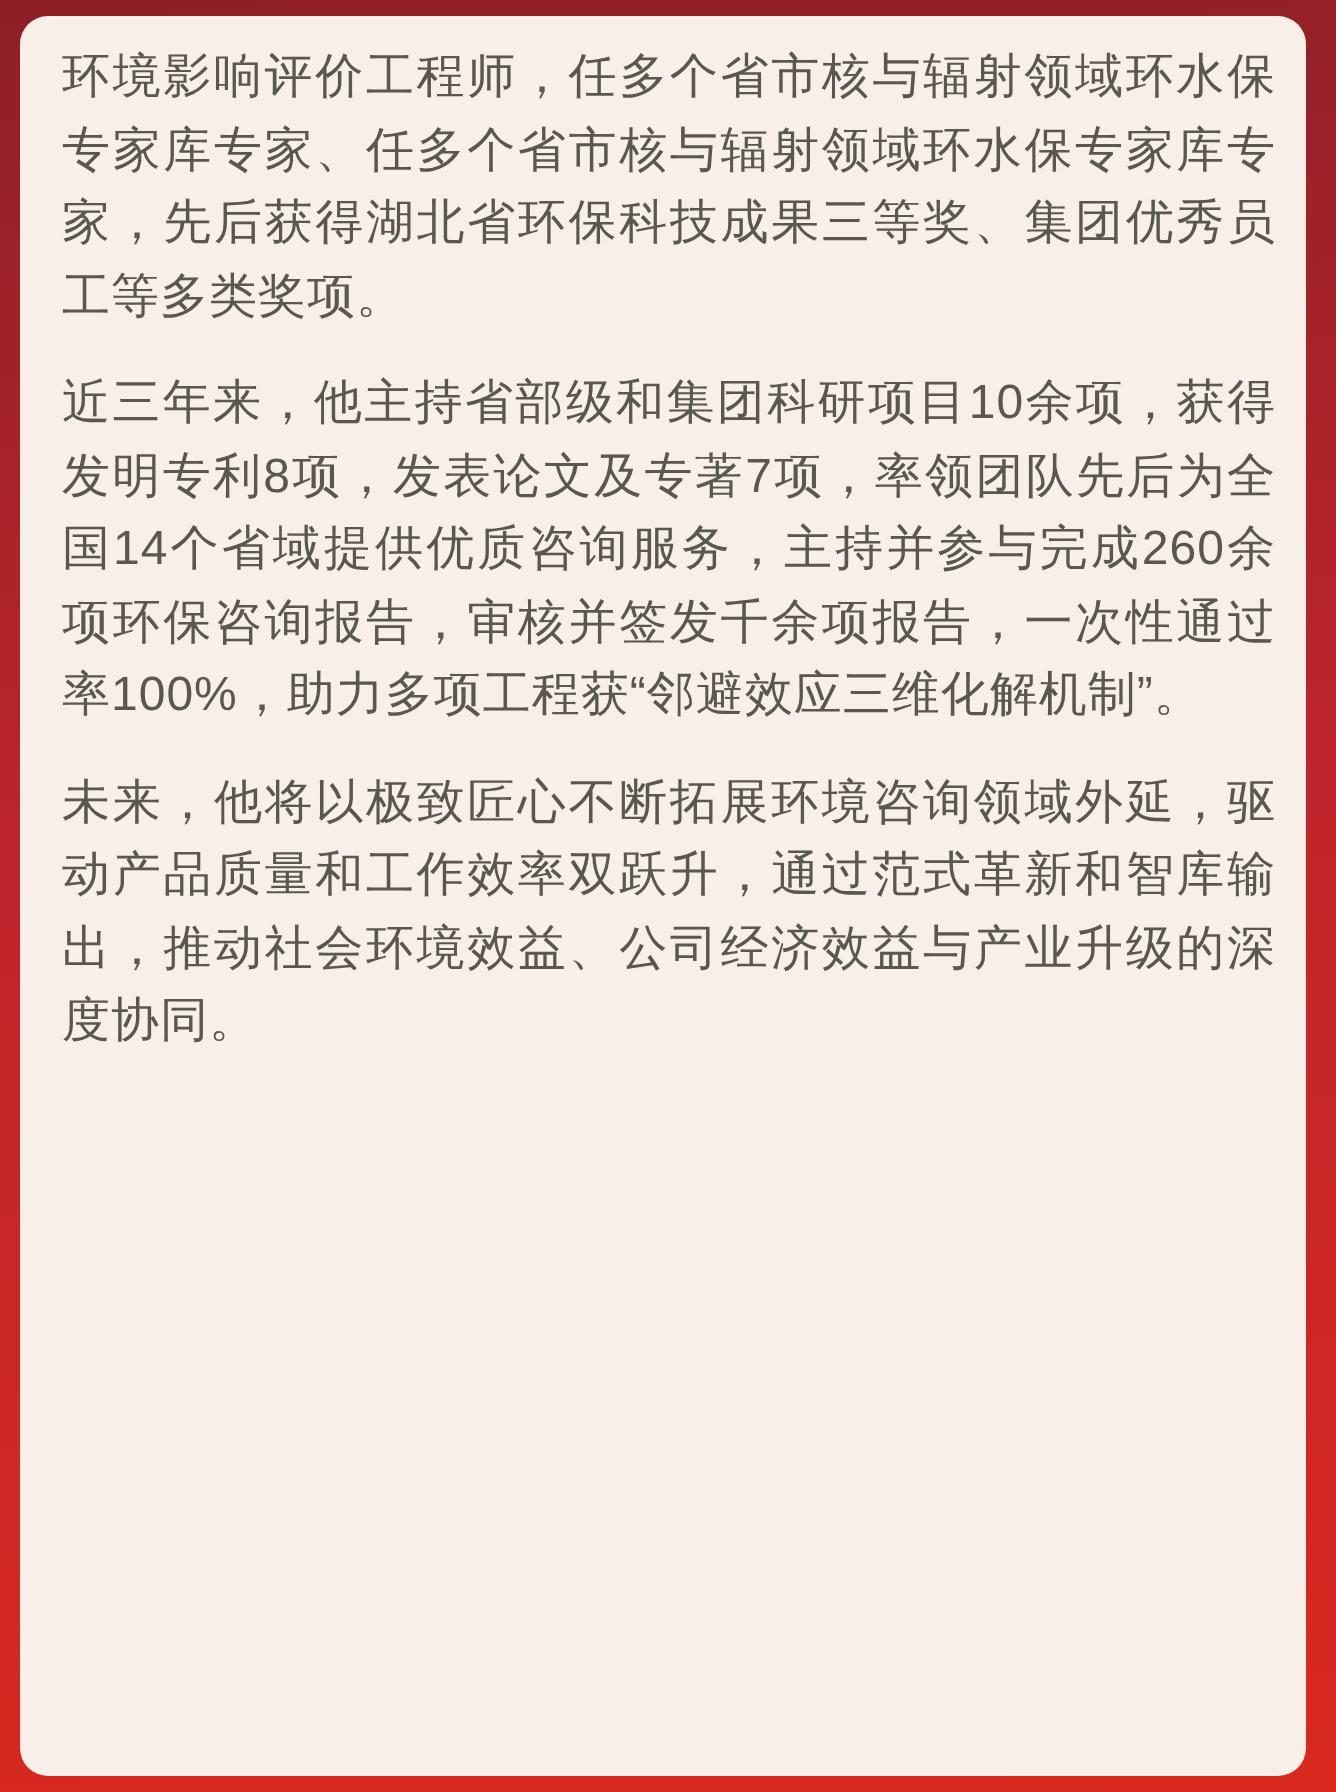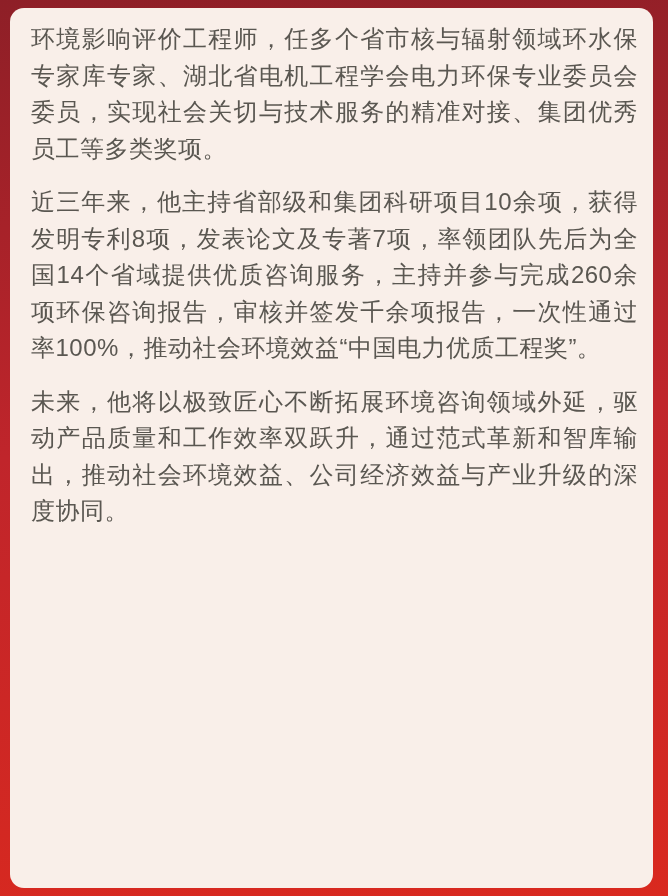--- a/index.html
+++ b/index.html
@@ -47,17 +47,17 @@
   }
   .card p:last-child {
     margin-bottom: 0;
   }
 </style>
 </head>
 <body>
 
 <div class="frame">
   <div class="card">
-    <p>环境影响评价工程师，任多个省市核与辐射领域环水保专家库专家、湖北省电机工程学会电力环保专业委员会委员，实现社会关切与技术服务的精准对接、集团优秀员工等多类奖项。</p>
-    <p>近三年来，他主持省部级和集团科研项目10余项，获得发明专利8项，发表论文及专著7项，率领团队先后为全国14个省域提供优质咨询服务，主持并参与完成260余项环保咨询报告，审核并签发千余项报告，一次性通过率100%，推动社会环境效益“中国电力优质工程奖”。</p>
+    <p>环境影响评价工程师，任多个省市核与辐射领域环水保专家库专家、任多个省市核与辐射领域环水保专家库专家，先后获得湖北省环保科技成果三等奖、集团优秀员工等多类奖项。</p>
+    <p>近三年来，他主持省部级和集团科研项目10余项，获得发明专利8项，发表论文及专著7项，率领团队先后为全国14个省域提供优质咨询服务，主持并参与完成260余项环保咨询报告，审核并签发千余项报告，一次性通过率100%，助力多项工程获“邻避效应三维化解机制”。</p>
     <p>未来，他将以极致匠心不断拓展环境咨询领域外延，驱动产品质量和工作效率双跃升，通过范式革新和智库输出，推动社会环境效益、公司经济效益与产业升级的深度协同。</p>
   </div>
 </div>
 
 </body></html>

